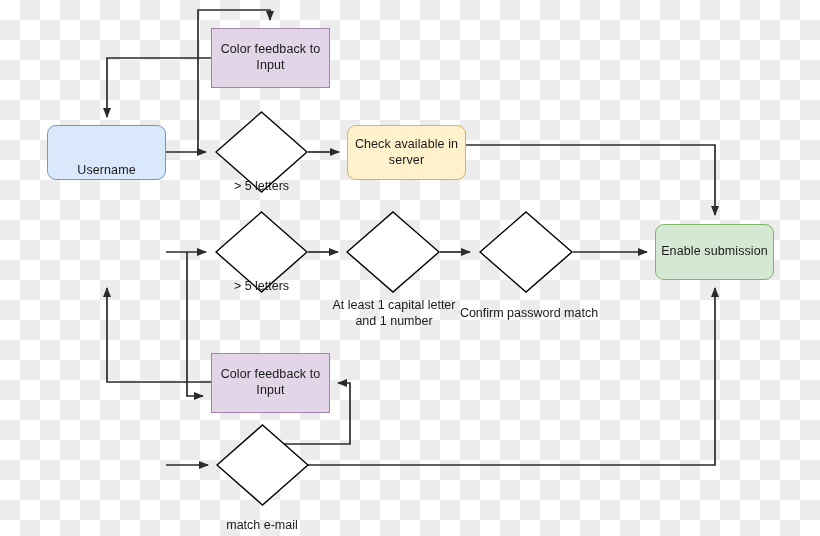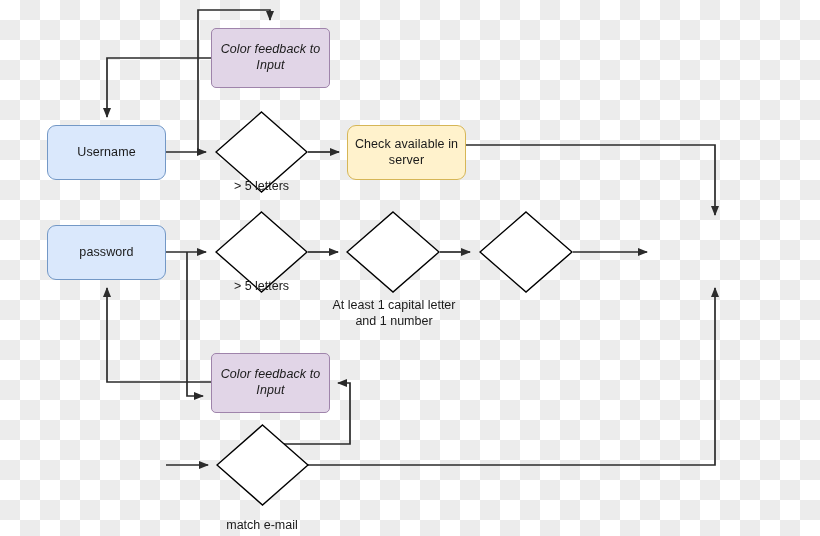--- a/index.html
+++ b/index.html
@@ -38,21 +38,21 @@
     font-size: 12.5px;
     color: #1a1a1a;
     line-height: 1.25;
     letter-spacing: 0.1px;
   }
   .rounded {
     border-radius: 9px;
     border: 1px solid;
   }
   .proc-blue  { background: #dae8fc; border-color: #7398c6; }
-  .proc-purple{ background: #e1d5e7; border-color: #9f84ab; border-radius: 5px; font-style: italic; }
+  .proc-purple{ background: #e1d5e7; border-color: #9f84ab; border-radius: 0; }
   .proc-yellow{ background: #fff2cc; border-color: #d6b656; }
   .proc-green { background: #d5e8d4; border-color: #82b366; }
 
   .diamond {
     position: absolute;
     display: flex;
     align-items: flex-end;
     justify-content: center;
   }
   .diamond .dshape {
@@ -112,36 +112,36 @@
       <path d="M211,382 L107,382 L107,288" marker-end="url(#arrow)"></path>
 
       <path d="M166,465 L208,465" marker-end="url(#arrow)"></path>
 
       <path d="M283,444 L350,444 L350,383 L338,383" marker-end="url(#arrow)"></path>
 
       <path d="M308,465 L715,465 L715,288" marker-end="url(#arrow)"></path>
     </g>
   </svg>
 
-  <div class="node rounded proc-blue" style="left:47px; top:125px; width:119px; height:55px;">
+  <div class="node rounded proc-blue" style="left:47px; top:125px; width:119px; height:55px;align-items:flex-end;">
     <span>Username</span>
   </div>
 
   <div class="node proc-purple" style="left:211px; top:28px; width:119px; height:60px; border:1px solid #9f84ab;">
     <span>Color feedback to Input</span>
   </div>
 
   <div class="node rounded proc-yellow" style="left:347px; top:125px; width:119px; height:55px;">
     <span>Check available in server</span>
   </div>
 
-  <div class="node rounded proc-blue" style="left:47px; top:225px; width:119px; height:55px;">
-    <span>password</span>
+
+  <div class="node rounded proc-green" style="left:655px; top:224px; width:119px; height:56px;">
+    <span>Enable submission</span>
   </div>
-
 
   <div class="node proc-purple" style="left:211px; top:353px; width:119px; height:60px; border:1px solid #9f84ab;">
     <span>Color feedback to Input</span>
   </div>
 
 
   <div class="diamond" style="left:215px; top:111px; width:93px; height:82px;">
     <svg class="dshape" viewBox="0 0 93 82">
       <polygon points="46.5,1 92,41 46.5,81 1,41" fill="#ffffff" stroke="#000000" stroke-width="1.4"></polygon>
     </svg>
@@ -172,16 +172,17 @@
   <div class="diamond" style="left:216px; top:424px; width:93px; height:82px;">
     <svg class="dshape" viewBox="0 0 93 82">
       <polygon points="46.5,1 92,41 46.5,81 1,41" fill="#ffffff" stroke="#000000" stroke-width="1.4"></polygon>
     </svg>
     <span class="dlabel"></span>
   </div>
 
   <div class="outlabel" style="left:326px; top:298px; width:136px;">At least 1 capital letter
 and 1 number</div>
 
+  <div class="outlabel" style="left:454px; top:306px; width:150px;">Confirm password match</div>
 
   <div class="outlabel" style="left:212px; top:518px; width:100px;">match e-mail</div>
 
 </div>
 
 </body></html>

